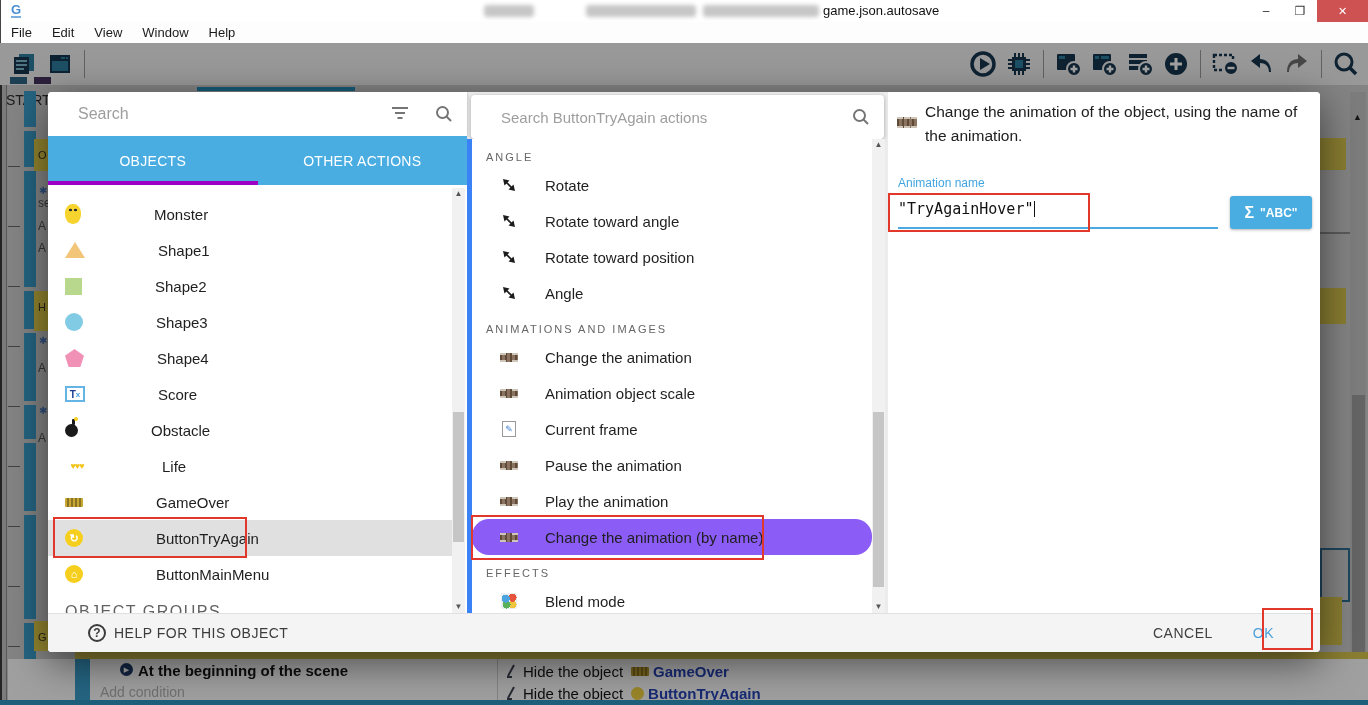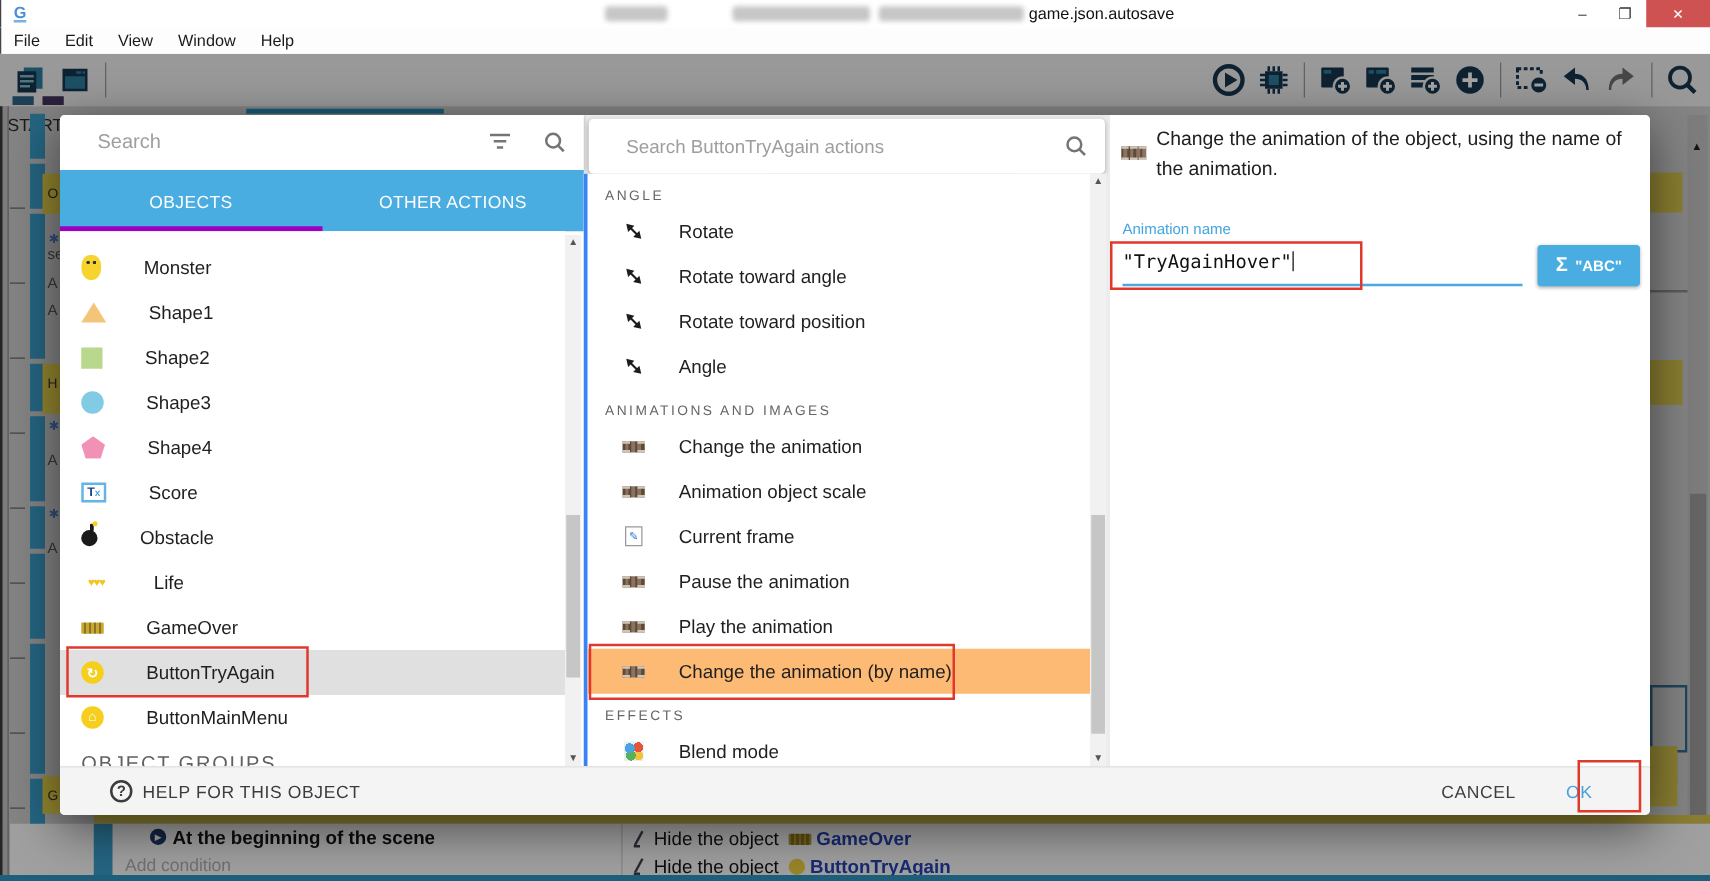--- a/index.html
+++ b/index.html
@@ -72,21 +72,21 @@
   .search-card { position:absolute; left:0; top:0; width:419px; height:44px; background:#fff; box-shadow:0 1px 3px rgba(0,0,0,0.25); display:flex; align-items:center; padding:0 14px 0 30px; }
   .search-input { border:none; outline:none; flex:1; font-size:16px; color:#333; font-family:"Liberation Sans",sans-serif; background:transparent; }
   .search-input::placeholder { color:#9e9e9e; }
   .filter-icon { width:18px; height:14px; margin-right:26px; position:relative; }
   .filter-icon span { position:absolute; left:50%; transform:translateX(-50%); height:2px; background:#757575; }
   .mag-icon svg { display:block; }
   #tabs { position:absolute; left:0; top:44px; width:419px; height:49px; background:#49ade2; display:flex; }
   .tab { flex:1; display:flex; align-items:center; justify-content:center; color:#fff; font-size:14px; letter-spacing:0.3px; position:relative; }
   .tab.active::after { content:""; position:absolute; left:0; bottom:0; width:100%; height:4px; background:#9b00c3; }
   #objects-list { position:absolute; left:0; top:93px; width:404px; height:428px; padding-top:11px; overflow:hidden; background:#fff; }
-  .obj-row { height:36px; display:flex; align-items:center; }
+  .obj-row { height:36px; display:flex; align-items:center;gap:39px; }
   .obj-row.selected { background:#e0e0e0; }
   .obj-icon { width:24px; display:flex; align-items:center; justify-content:center; margin-left:17px; position:relative; }
   .obj-label { margin-left:34px; font-size:15px; color:#1f1f1f; }
   .groups-header { padding:14px 0 0 17px; font-size:16px; color:#616161; letter-spacing:1.5px; }
 
   
   .ic-monster { width:16px; height:20px; border-radius:45% 45% 48% 48%;
      background:radial-gradient(circle at 5.5px 6px,#333 1.2px,rgba(0,0,0,0) 1.6px),radial-gradient(circle at 10.5px 6px,#333 1.2px,rgba(0,0,0,0) 1.6px),#f6d32d; }
   .ic-triangle { width:0; height:0; border-left:10px solid transparent; border-right:10px solid transparent; border-bottom:16px solid #f2c579; }
   .ic-square { width:17px; height:17px; background:#b8d98d; }
@@ -103,24 +103,24 @@
 
   
   .vscroll { position:absolute; width:13px; background:#f1f1f1; }
   .vs-arrow { position:absolute; left:0; width:13px; height:12px; font-size:8px; color:#555; text-align:center; line-height:12px; }
   .vs-thumb { position:absolute; left:1px; width:11px; background:#c6c6c6; }
 
   
   #actions-panel { position:absolute; left:419px; top:0; width:421px; height:560px; }
   .search-card.mid { left:4px; top:3px; width:413px; border-radius:4px; box-shadow:0 1px 4px rgba(0,0,0,0.3); }
   .search-card.mid .search-input { font-size:15px; }
-  #actions-list { position:absolute; left:0; top:47px; width:405px; height:474px; background:#fff; border-left:3px solid #3b82f6; overflow:hidden; }
+  #actions-list { position:absolute; left:0; top:47px; width:405px; height:474px; background:#fff; border-left:5px solid #3b82f6; overflow:hidden; }
   .sec-header { height:28px; display:flex; align-items:flex-end; padding:0 0 4px 14px; font-size:11px; color:#666; letter-spacing:2px; }
   .act-row { height:36px; display:flex; align-items:center; }
-  .act-row.selected { background:#fdba74; }
+  .act-row.selected { background:#8b5cf6;border-radius:17px; }
   .act-icon { width:20px; display:flex; align-items:center; justify-content:center; margin-left:27px; }
   .act-label { margin-left:26px; font-size:15px; color:#1f1f1f; }
   .film { display:inline-block; width:18px; height:9px; background:repeating-linear-gradient(90deg,#5f4a38 0 2px,#8a7360 2px 5px); border-top:2px dashed #cfc6ba; border-bottom:2px dashed #cfc6ba; }
   .frameedit { display:inline-block; width:14px; height:16px; background:#fff; border:1px solid #999; font-size:9px; color:#3a7bd0; text-align:center; line-height:14px; }
   .blend { display:inline-block; width:16px; height:16px; border-radius:2px;
      background:radial-gradient(circle at 30% 35%,#4aa3df 0 4px,rgba(0,0,0,0) 4px),radial-gradient(circle at 72% 30%,#e5533d 0 4px,rgba(0,0,0,0) 4px),radial-gradient(circle at 35% 72%,#58b05a 0 4px,rgba(0,0,0,0) 4px),radial-gradient(circle at 72% 70%,#f0c33c 0 4px,rgba(0,0,0,0) 4px),#e8eef2; }
 
   
   #params-panel { position:absolute; left:840px; top:0; width:432px; height:521px; background:#fff; }
   .desc-icon { position:absolute; left:9px; top:25px; }

